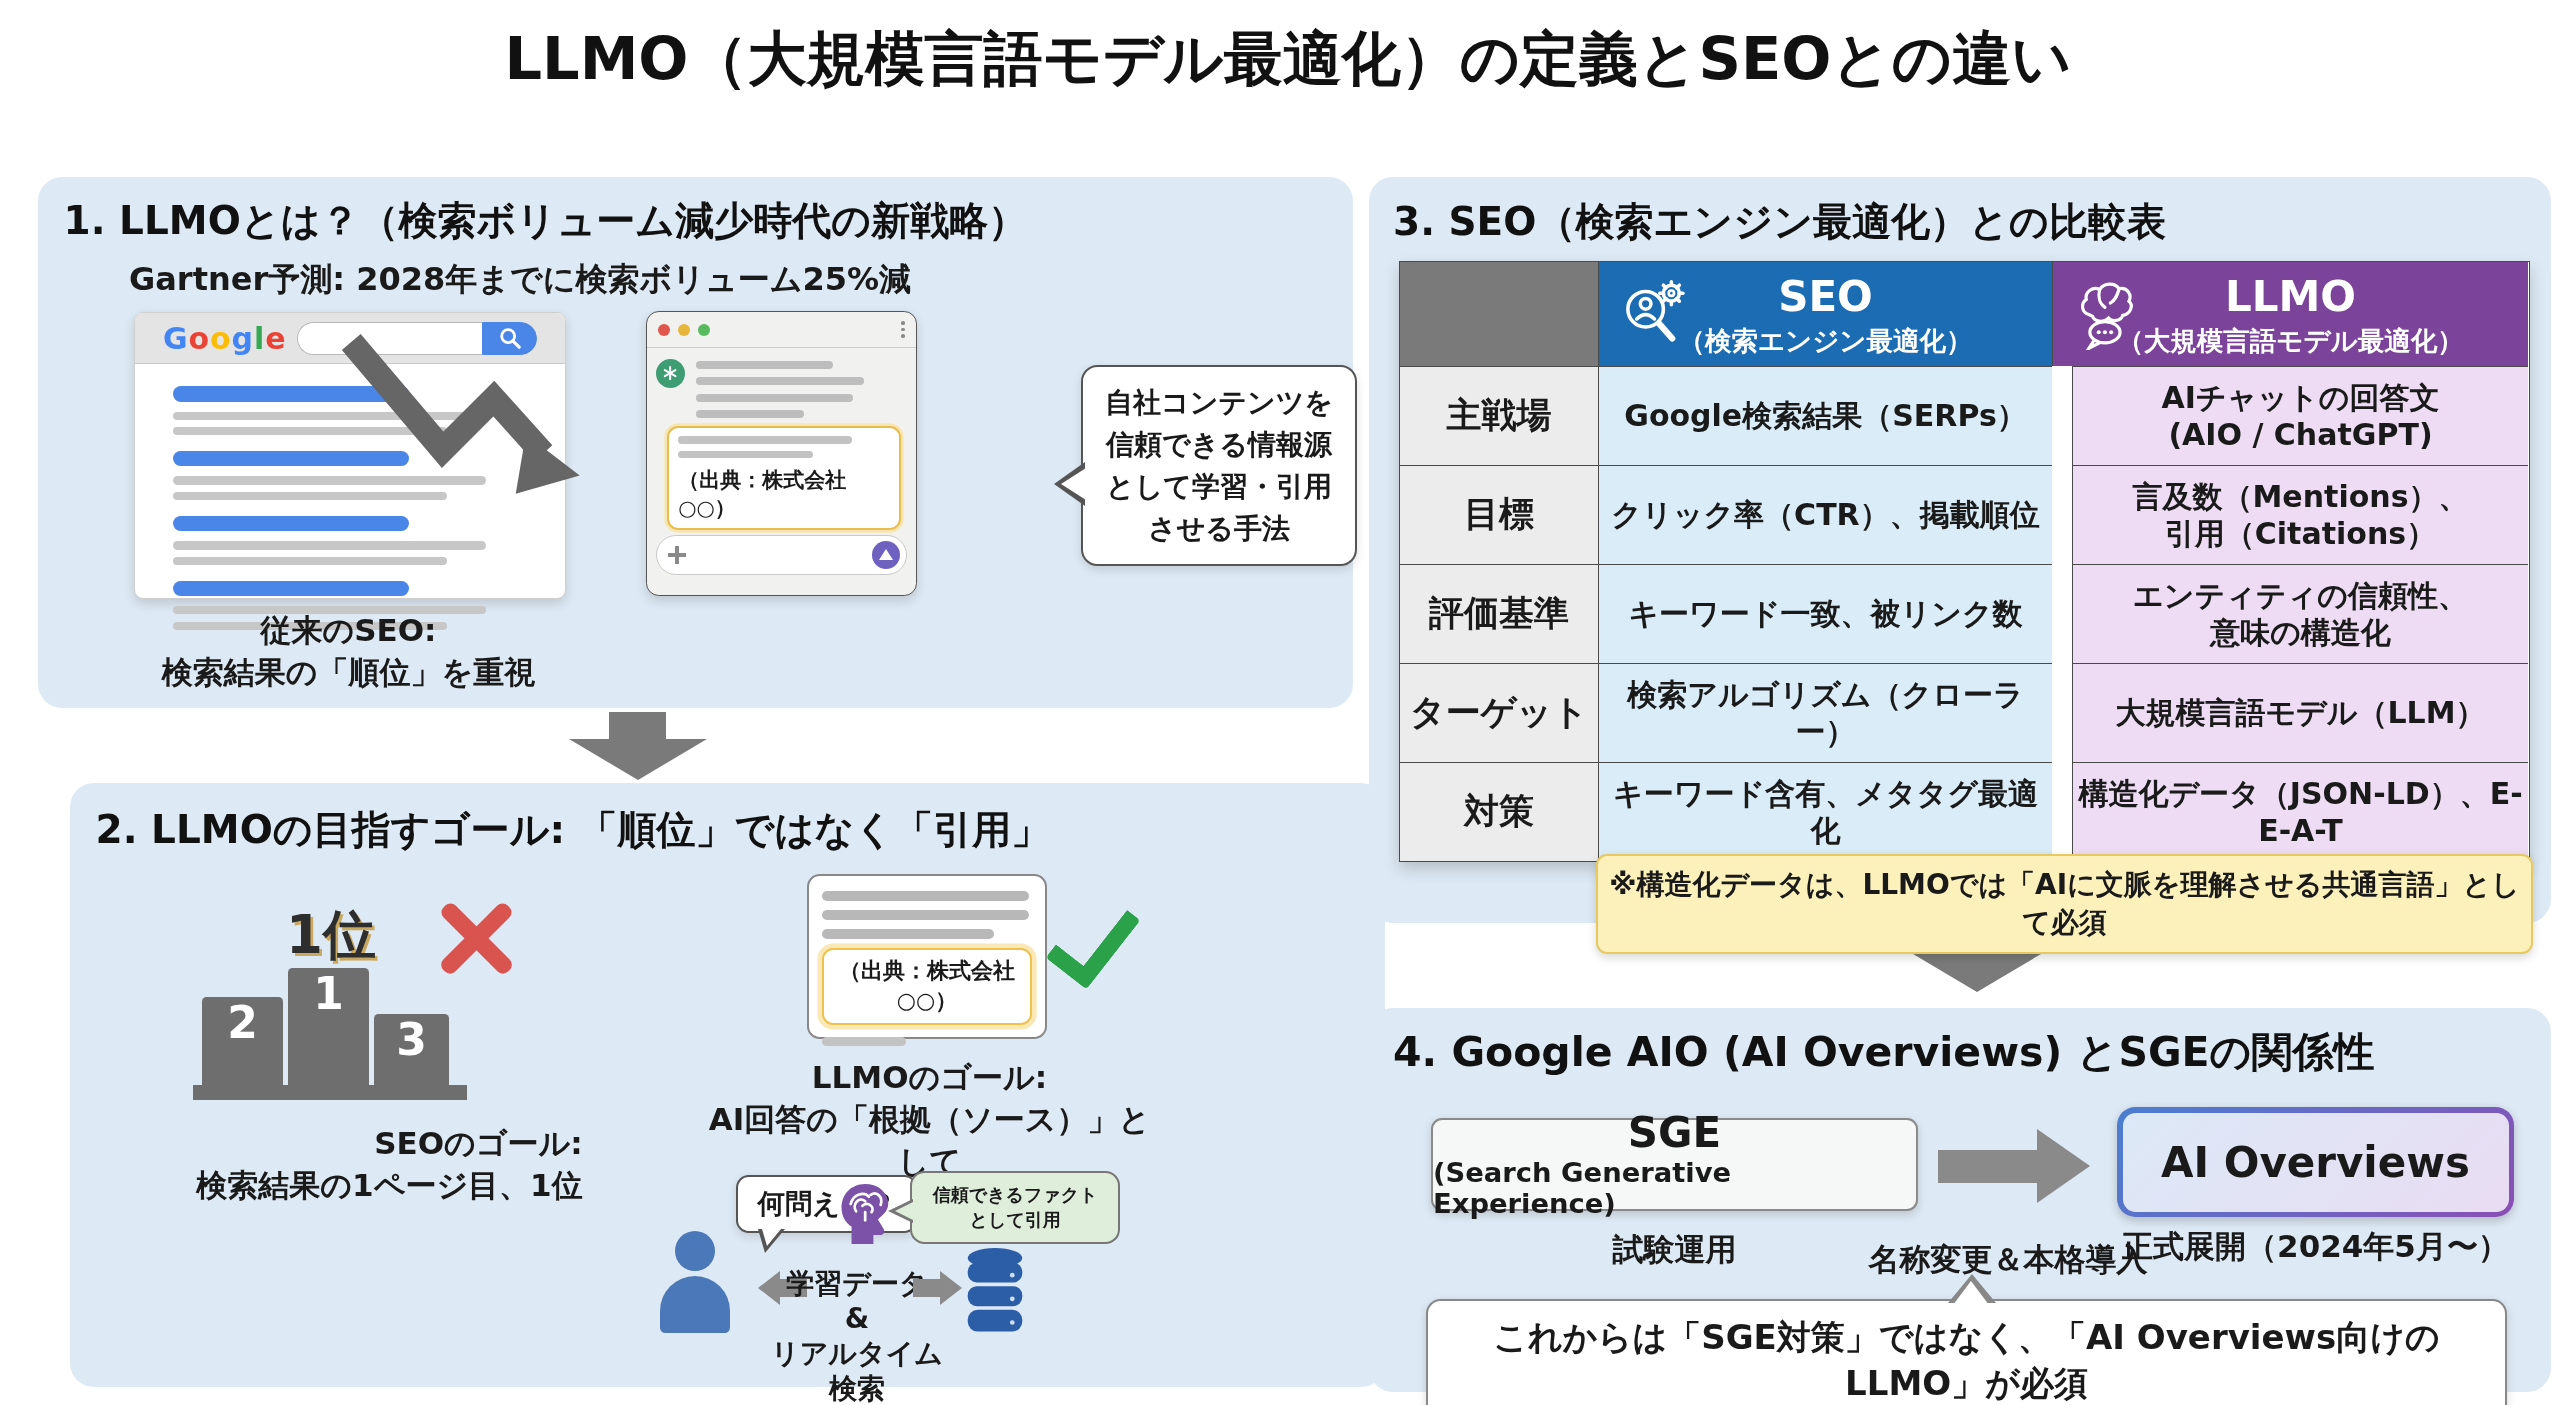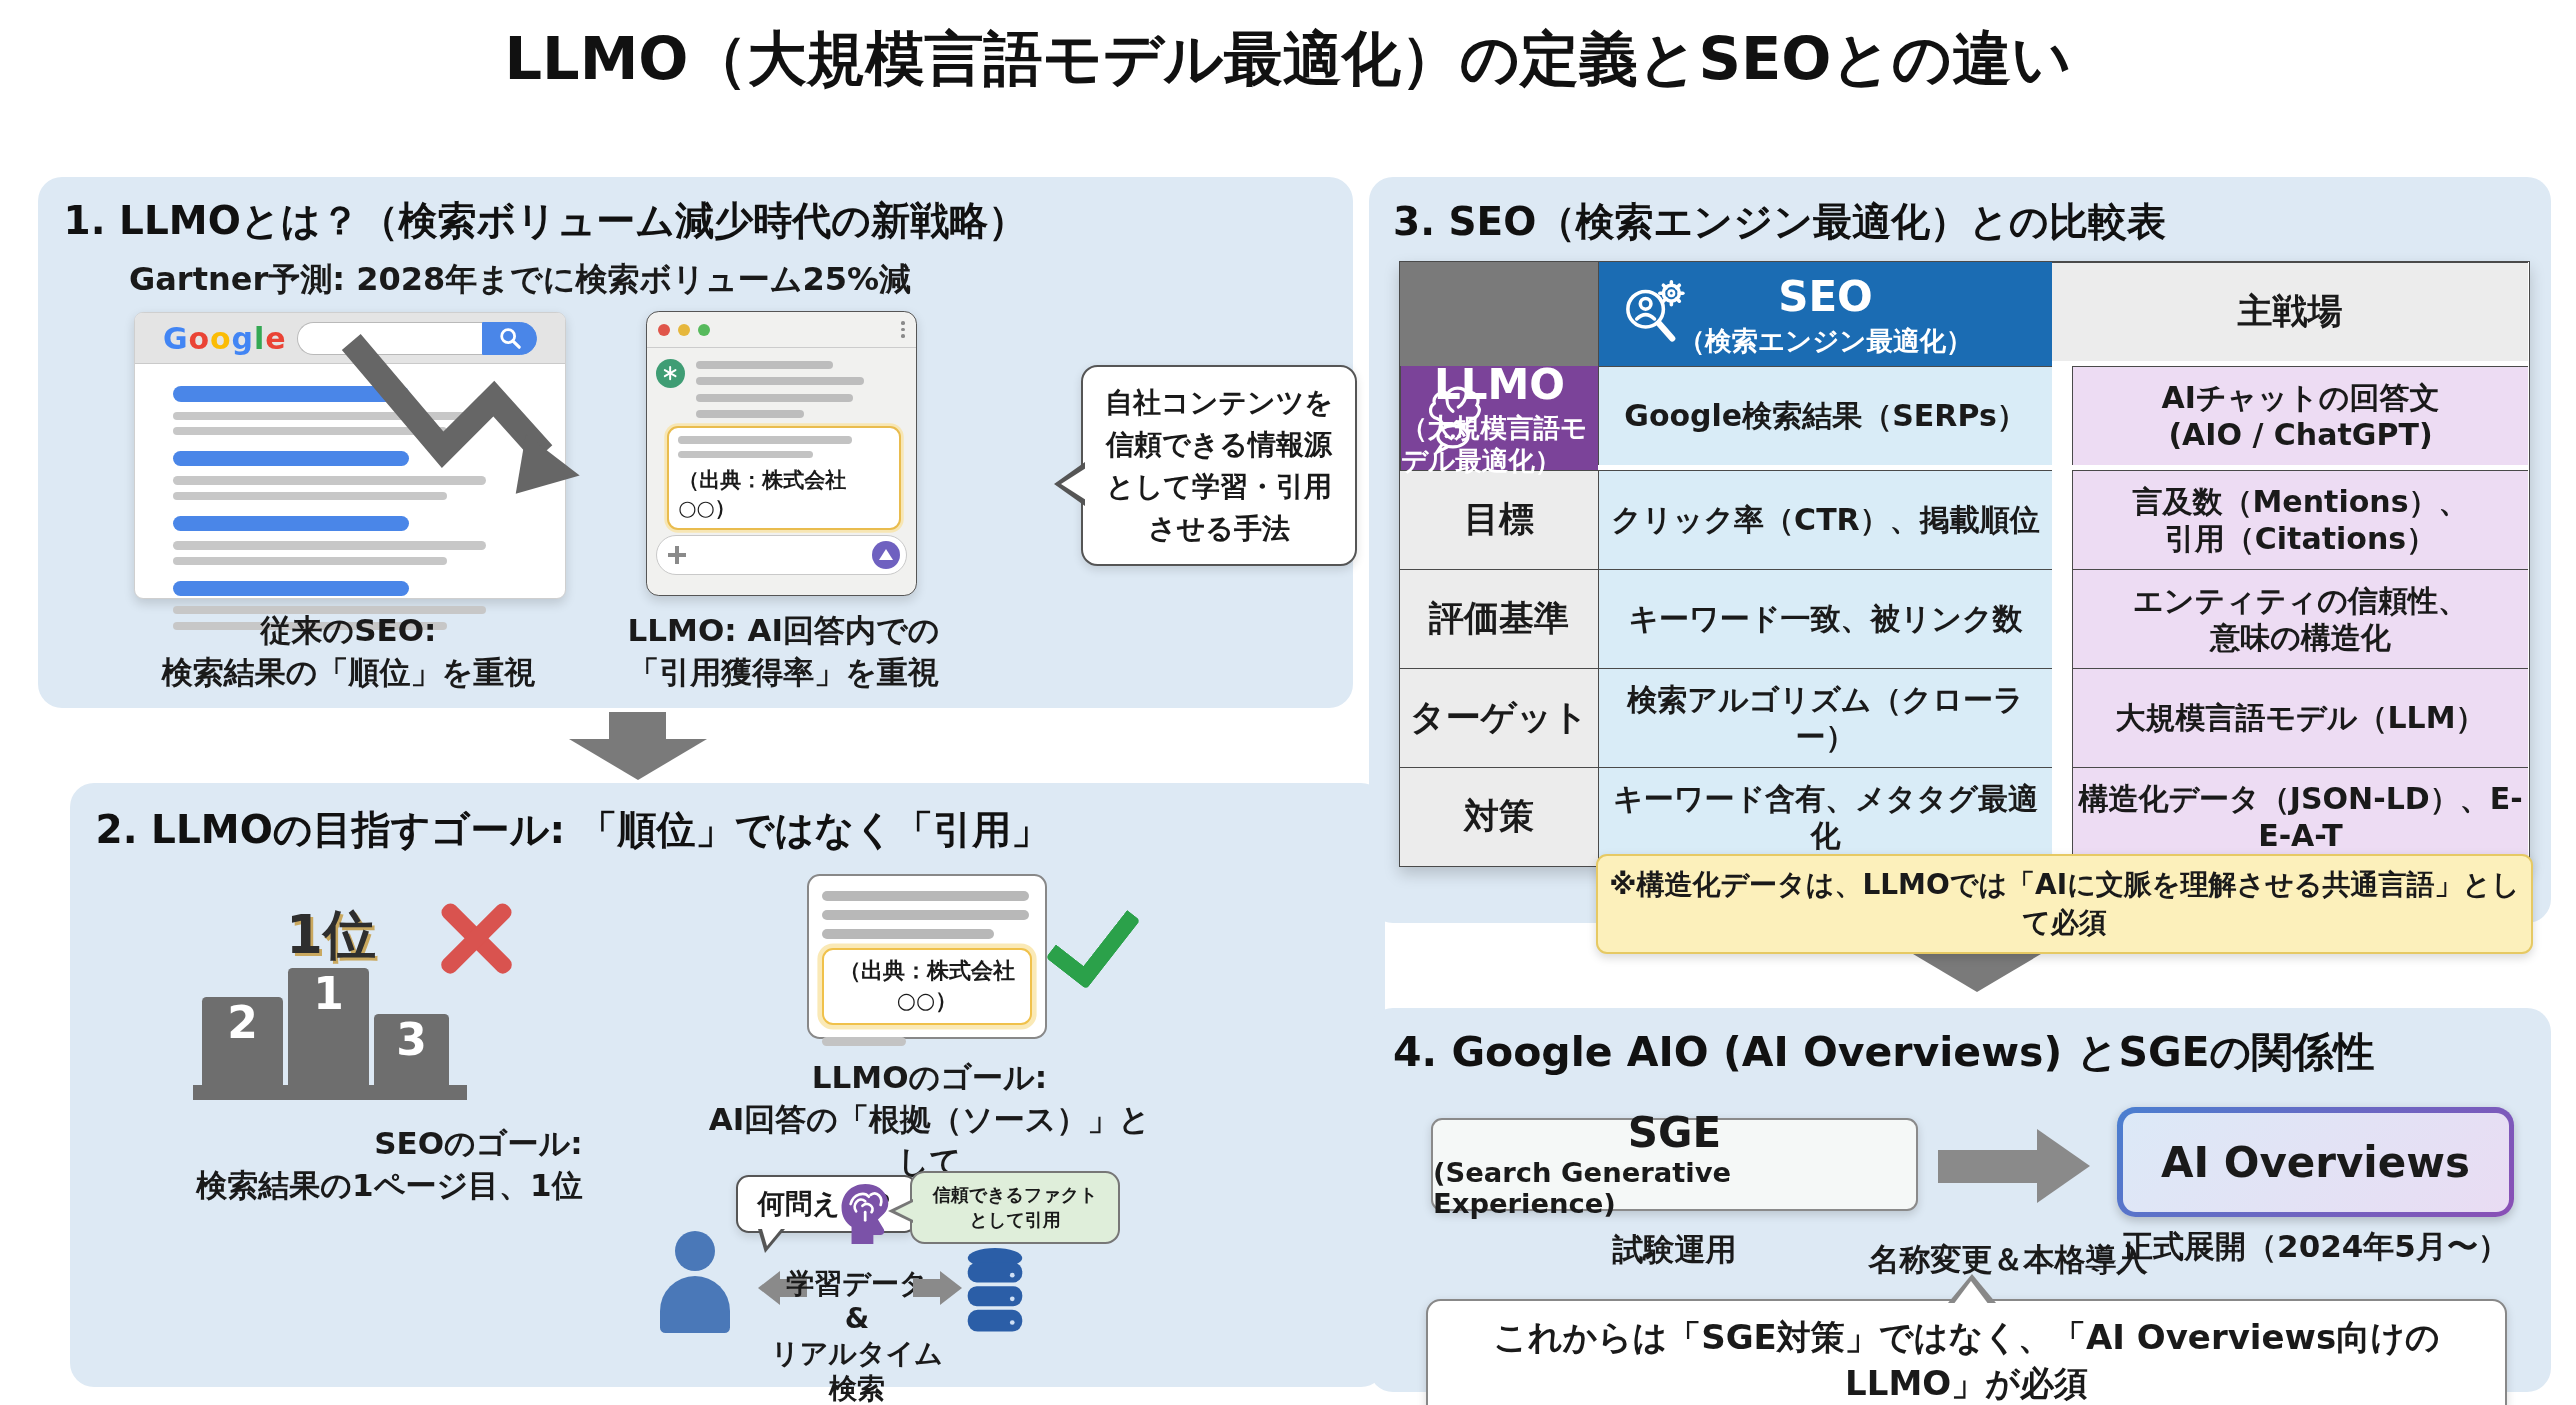--- a/index.html
+++ b/index.html
@@ -234,22 +234,20 @@
           <div class="cite-text">（出典：株式会社○○）</div>
         </div>
         <div class="chat-input">
           <div class="plus-ic"></div>
           <div class="send-btn">
               <i></i>
             </div>
         </div>
       </div>
     </div>
-    <div class="abs cap cap-chat ctr ml">LLMO: AI回答内での
-「引用獲得率」を重視</div>
 
     <div class="abs bubble b-right ctr ml">自社コンテンツを
 信頼できる情報源
 として学習・引用
 させる手法</div>
   </div>
 
   <div class="abs big-down da1">
       <div class="bd-shaft"></div>
       <div class="bd-head"></div>
@@ -344,38 +342,38 @@
               <line x1="68" y1="16" x2="72" y2="16"></line>
             <line x1="50" y1="7" x2="53" y2="10"></line>
               <line x1="65" y1="22" x2="68" y2="25"></line>
             <line x1="68" y1="7" x2="65" y2="10"></line>
               <line x1="53" y1="22" x2="50" y2="25"></line>
           </g>
         </svg>
         <div class="th-title">SEO</div>
         <div class="th-sub">（検索エンジン最適化）</div>
       </div>
-      <div class="tc first-col tc-label">主戦場</div>
-
       <div class="tc head-row tc-llmohead">
         <svg class="hd-icon" width="71" height="71" viewBox="0 0 80 80">
           <g stroke="#fff" stroke-width="3.6" fill="none" stroke-linecap="round">
             <path d="M18,40 C10,38 8,28 15,23 C13,14 23,8 30,12 C35,4 47,4 52,11 C61,9 67,18 63,25 C69,30 64,40 56,41 C54,47 44,49 40,44 C34,50 24,48 22,42 Z"></path>
             <path d="M30,12 C28,20 30,28 36,32"></path>
             <path d="M52,11 C50,18 48,24 42,27"></path>
             <ellipse cx="36" cy="60" rx="17" ry="12"></ellipse>
             <path d="M24,69 L18,78 L30,72"></path>
           </g>
           <circle cx="29" cy="60" r="2.3" fill="#fff"></circle>
             <circle cx="36" cy="60" r="2.3" fill="#fff"></circle>
             <circle cx="43" cy="60" r="2.3" fill="#fff"></circle>
         </svg>
         <div class="th-title">LLMO</div>
         <div class="th-sub">（大規模言語モデル最適化）</div>
       </div>
+
+      <div class="tc first-col tc-label">主戦場</div>
       <div class="tc tc-seo ml">Google検索結果（SERPs）</div>
       <div class="tc tc-llmo ml">AIチャットの回答文
 (AIO / ChatGPT)</div>
 
       <div class="tc first-col tc-label">目標</div>
       <div class="tc tc-seo ml">クリック率（CTR）、掲載順位</div>
       <div class="tc tc-llmo ml">言及数（Mentions）、
 引用（Citations）</div>
 
       <div class="tc first-col tc-label">評価基準</div>

